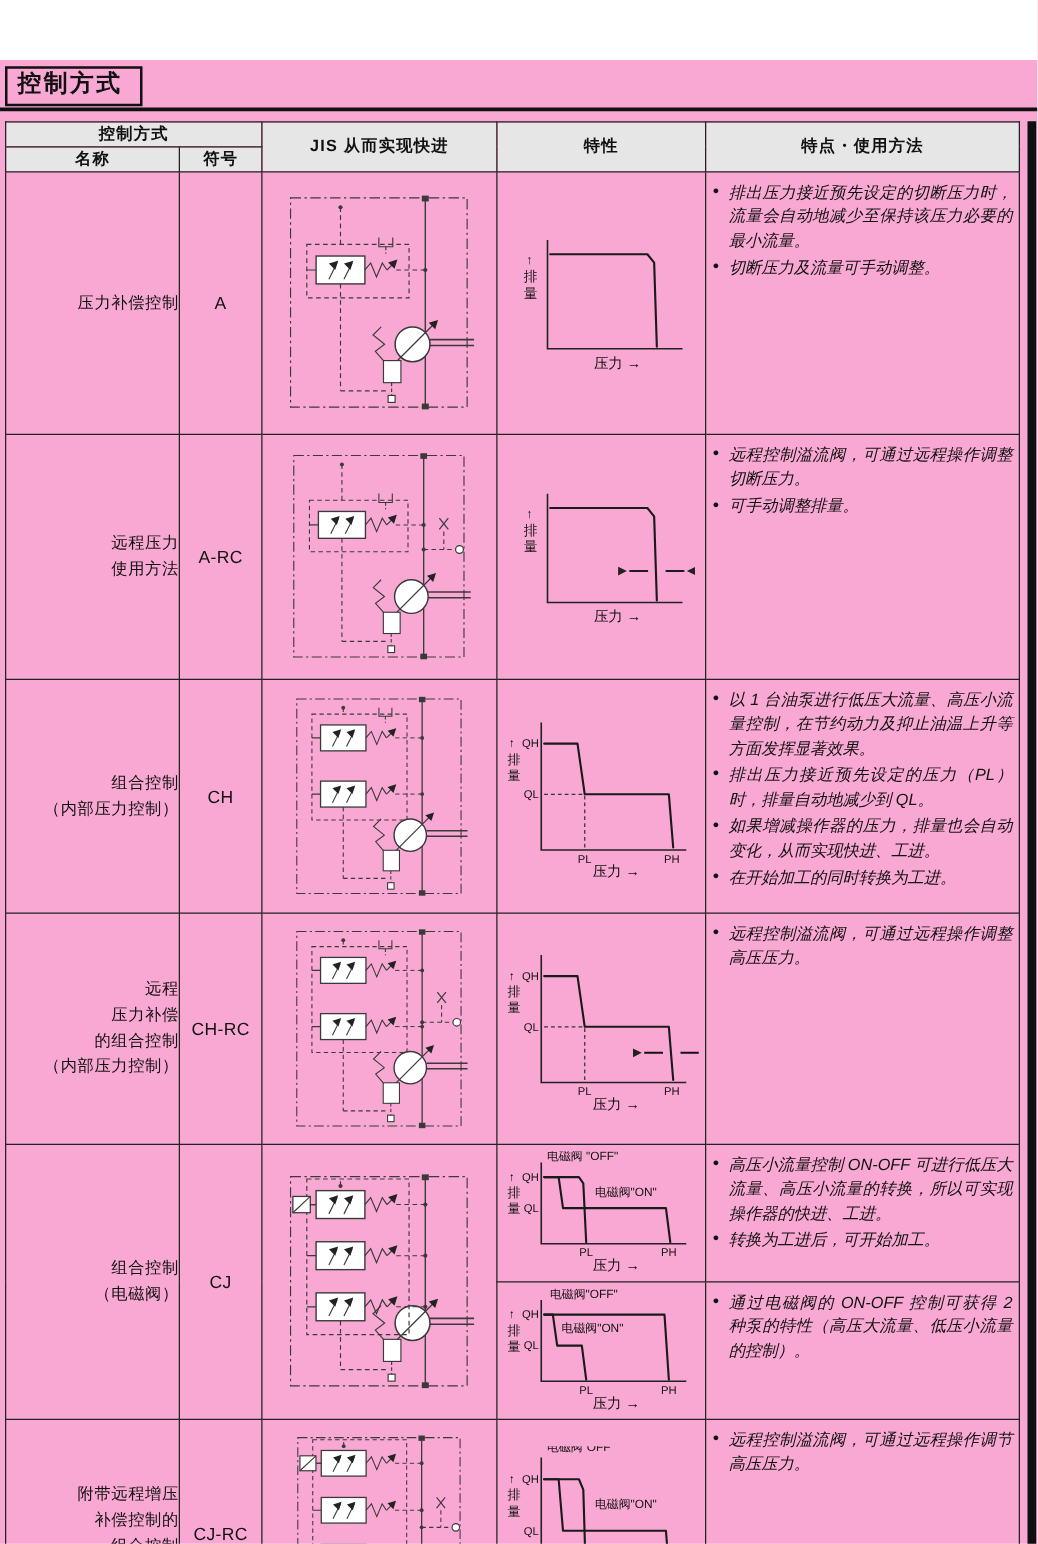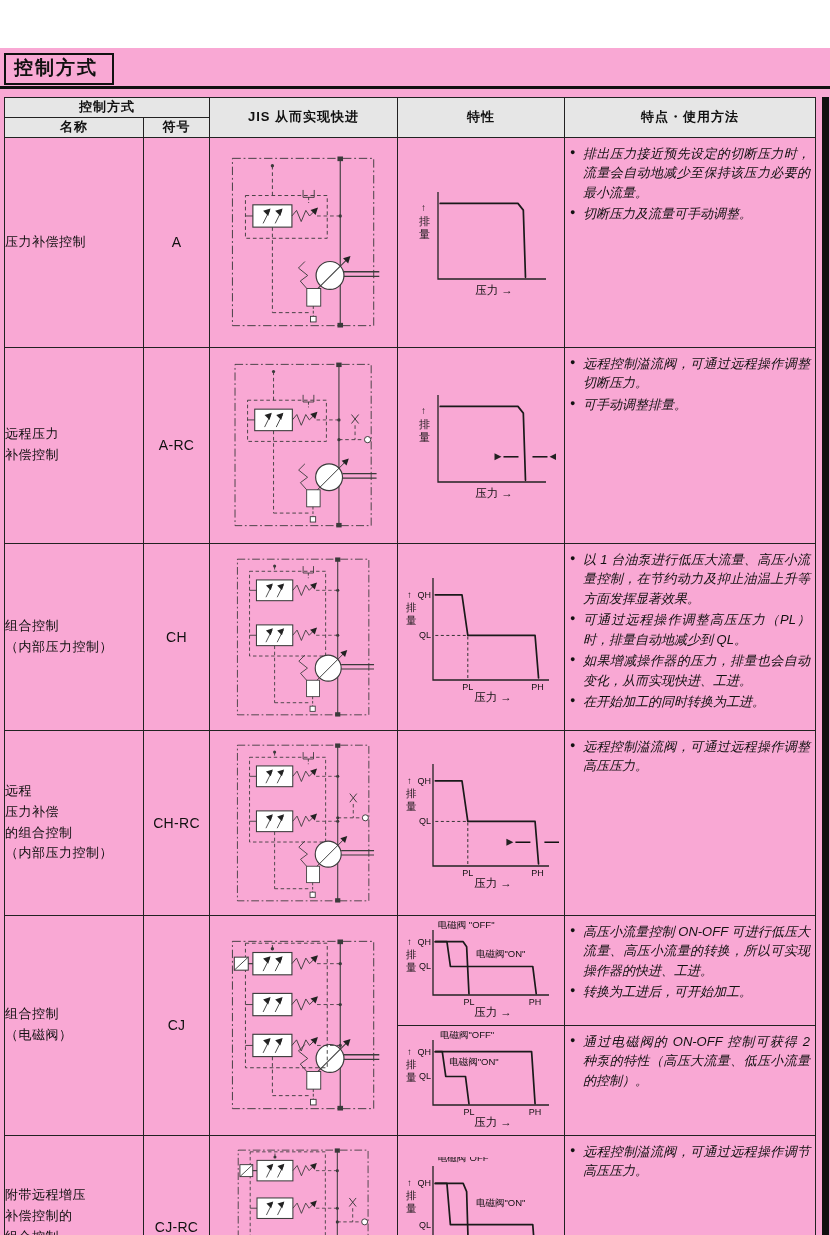--- a/index.html
+++ b/index.html
@@ -5,21 +5,21 @@
   html,body{margin:0;padding:0;background:#fff;}
   body{width:830px;height:1235px;font-family:"Liberation Sans","DejaVu Sans",sans-serif;color:#111;}
   .page{position:relative;width:830px;height:1235px;overflow:hidden;background:#f9a8d4;margin-top:48px;}
   .title-box{display:inline-block;margin:5px 0 0 4px;border:2px solid #111;padding:0px 14px 2px 8px;
              font-size:19px;font-weight:bold;letter-spacing:2px;line-height:1.35;}
   .title-rule{width:830px;height:3px;background:#111;margin-top:1px;}
   .table-wrap{margin:8px 0 0 4px;border-right:7px solid #101010;width:818px;}
   table{border-collapse:collapse;table-layout:fixed;width:811px;}
   td,th{border:1px solid #222;padding:0;vertical-align:middle;overflow:hidden;}
   thead th{background:#e6e6e6;font-size:13px;font-weight:bold;height:19px;text-align:center;letter-spacing:1px;}
-  .c-name{font-size:13px;text-align:left;letter-spacing:0.5px;}
+  .c-name{font-size:13px;text-align:right;letter-spacing:0.5px;}
   .name-line{line-height:1.6;}
   .c-sym{font-size:14px;text-align:center;letter-spacing:0.3px;}
   .c-jis,.c-chart{text-align:center;}
   .c-chart{vertical-align:middle;}
   .c-feat{vertical-align:top;padding:6px 5px 0 5px;font-size:13px;}
   .bullet-item{display:flex;margin-bottom:2px;}
   .bullet{flex:0 0 13px;font-size:9px;padding-top:3px;}
   .bullet-text{flex:1;line-height:1.5;text-align:justify;font-style:italic;}
   tr.r1>td{height:203px;} tr.r2>td{height:189px;} tr.r3>td{height:180px;}
   tr.r4>td{height:178px;} tr.r5a>td{height:103px;} tr.r5b>td{height:103px;}
@@ -120,21 +120,21 @@
                   <span class="bullet">●</span>
                   <span class="bullet-text">切断压力及流量可手动调整。</span>
                 </div>
               </div>
             </td>
         </tr>
         <tr class="r2">
           <td class="c-name">
             <div>
                 <div class="name-line">远程压力</div>
-                <div class="name-line">补偿控制</div>
+                <div class="name-line">使用方法</div>
               </div>
             </td>
           <td class="c-sym">
             <span>A-RC</span></td>
           <td class="c-jis">
             <svg width="158" height="172" viewBox="0 0 170 192">
                 <rect x="8" y="6" width="152" height="180" fill="none" stroke="#3a3a3a" stroke-width="1" stroke-dasharray="9 3 2 3"></rect>
                 <line x1="124" y1="6" x2="124" y2="186" stroke="#3a3a3a" stroke-width="1.2"></line>
                 <rect x="121" y="4" width="6" height="5" fill="#3a3a3a"></rect>
                 <rect x="121" y="183" width="6" height="5" fill="#3a3a3a"></rect>
@@ -272,21 +272,21 @@
               </svg>
             </td>
           <td class="c-feat">
             <div>
                 <div class="bullet-item">
                   <span class="bullet">●</span>
                   <span class="bullet-text">以 1 台油泵进行低压大流量、高压小流量控制，在节约动力及抑止油温上升等方面发挥显著效果。</span>
                 </div>
                 <div class="bullet-item">
                   <span class="bullet">●</span>
-                  <span class="bullet-text">可通过远程操作调整高压压力（PL）时，排量自动地减少到 QL。</span>
+                  <span class="bullet-text">排出压力接近预先设定的压力（PL）时，排量自动地减少到 QL。</span>
                 </div>
                 <div class="bullet-item">
                   <span class="bullet">●</span>
                   <span class="bullet-text">如果增减操作器的压力，排量也会自动变化，从而实现快进、工进。</span>
                 </div>
                 <div class="bullet-item">
                   <span class="bullet">●</span>
                   <span class="bullet-text">在开始加工的同时转换为工进。</span>
                 </div>
               </div>

